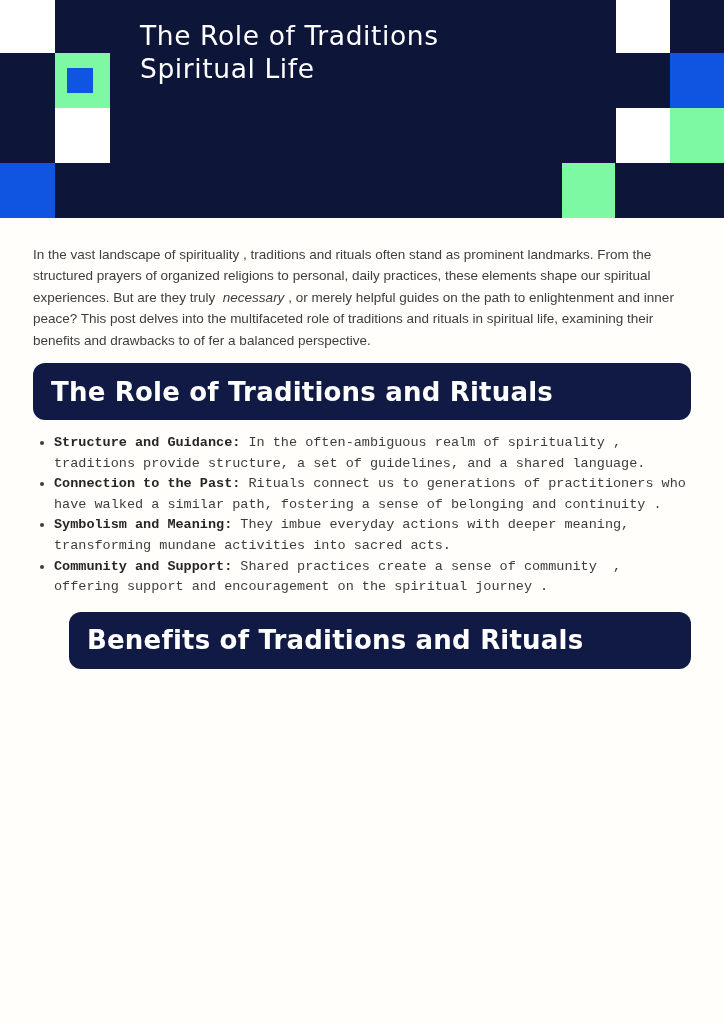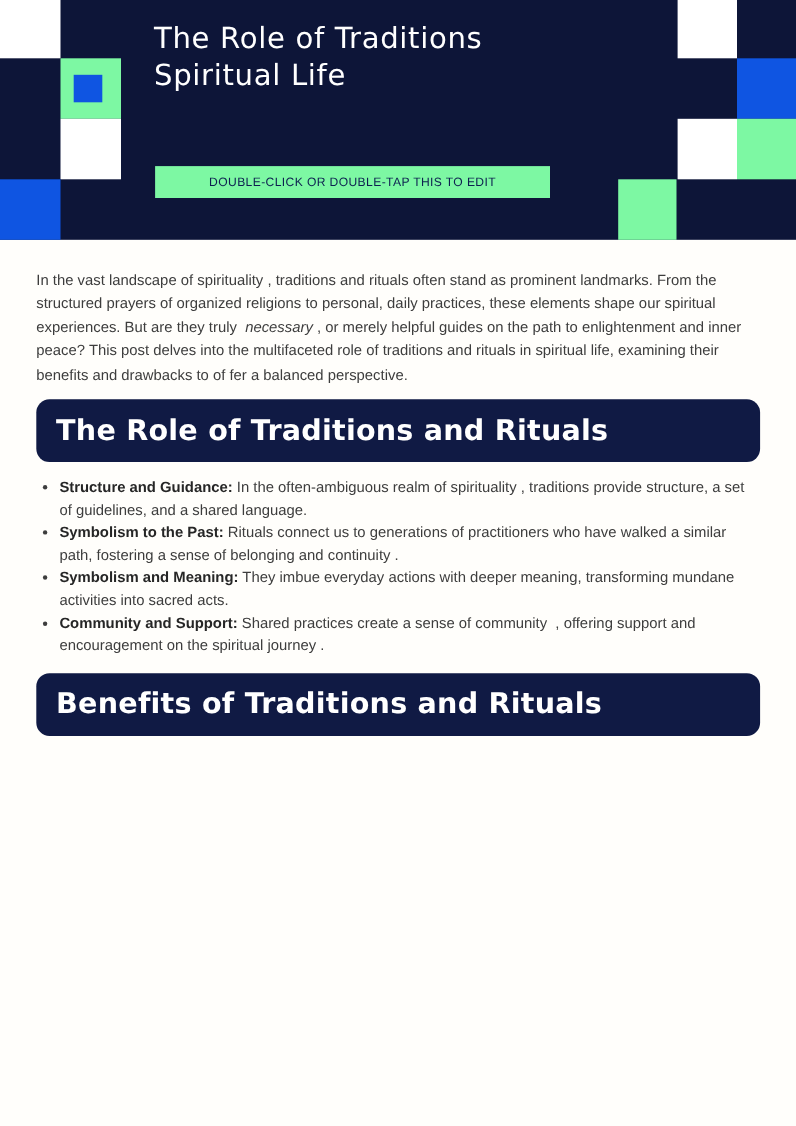--- a/index.html
+++ b/index.html
@@ -41,25 +41,25 @@
   .intro { margin:26px 0 0; font-size:13.5px; line-height:21.4px; white-space:pre-wrap; }
   .intro em { font-style:italic; }
   .banner {
     margin-top:12px; height:57px; background:#101a44; border-radius:12px;
     display:flex; align-items:center; padding-left:18px; box-sizing:border-box;
   }
   .banner h2 {
     margin:0; color:#ffffff; font-family:"DejaVu Sans", sans-serif;
     font-size:26px; font-weight:bold; letter-spacing:0.2px;
   }
-  .banner.second { margin-top:14px; }
+  .banner.second { margin-top:14px;margin-left:36px; }
   .lead { margin:15px 0 0; font-size:13.5px; line-height:21px; white-space:pre-wrap; }
   .bullets {
     margin:13px 0 0; padding-left:21px; list-style:disc;
-    font-size:13.5px; line-height:20.6px;
+    font-size:13.5px; line-height:20.6px;font-family:Liberation Mono, monospace;
   }
   .bullets li { margin:0; white-space:pre-wrap; }
   .bullets b { font-weight:bold; color:#262626; }
 </style>
 </head>
 <body>
 
 <div class="page">
 
   <div class="header">
@@ -73,35 +73,34 @@
     <div class="sq sq-blue sq-r-blue"></div>
     <div class="sq sq-white sq-r-white2"></div>
     <div class="sq sq-green sq-r-green"></div>
     <div class="sq sq-green sq-rb-green"></div>
 
     <h1 class="title">
       <span>The Role of Traditions</span>
       <span>Spiritual Life</span>
     </h1>
 
-    <button class="edit-btn">DOUBLE-CLICK OR DOUBLE-TAP THIS TO EDIT</button>
   </div>
 
   <div class="content">
 
     <p class="intro"><span>In the vast landscape of spirituality , traditions and rituals often stand as prominent landmarks. From the structured prayers of organized religions to personal, daily practices, these elements shape our spiritual experiences. But are they truly  </span><em>necessary</em><span> , or merely helpful guides on the path to enlightenment and inner peace? This post delves into the multifaceted role of traditions and rituals in spiritual life, examining their benefits and drawbacks to of fer a balanced perspective.</span></p>
 
     <div class="banner">
       <h2>The Role of Traditions and Rituals</h2>
     </div>
 
 
     <ul class="bullets">
       <li><b>Structure and Guidance:</b><span> In the often-ambiguous realm of spirituality , traditions provide structure, a set of guidelines, and a shared language.</span></li>
-      <li><b>Symbolism to the Past:</b><span> Rituals connect us to generations of practitioners who have walked a similar path, fostering a sense of belonging and continuity .</span></li>
+      <li><b>Connection to the Past:</b><span> Rituals connect us to generations of practitioners who have walked a similar path, fostering a sense of belonging and continuity .</span></li>
       <li><b>Symbolism and Meaning:</b><span> They imbue everyday actions with deeper meaning, transforming mundane activities into sacred acts.</span></li>
       <li><b>Community and Support:</b><span> Shared practices create a sense of community  , offering support and encouragement on the spiritual journey .</span></li>
     </ul>
 
     <div class="banner second">
       <h2>Benefits of Traditions and Rituals</h2>
     </div>
 
   </div>
 </div>

